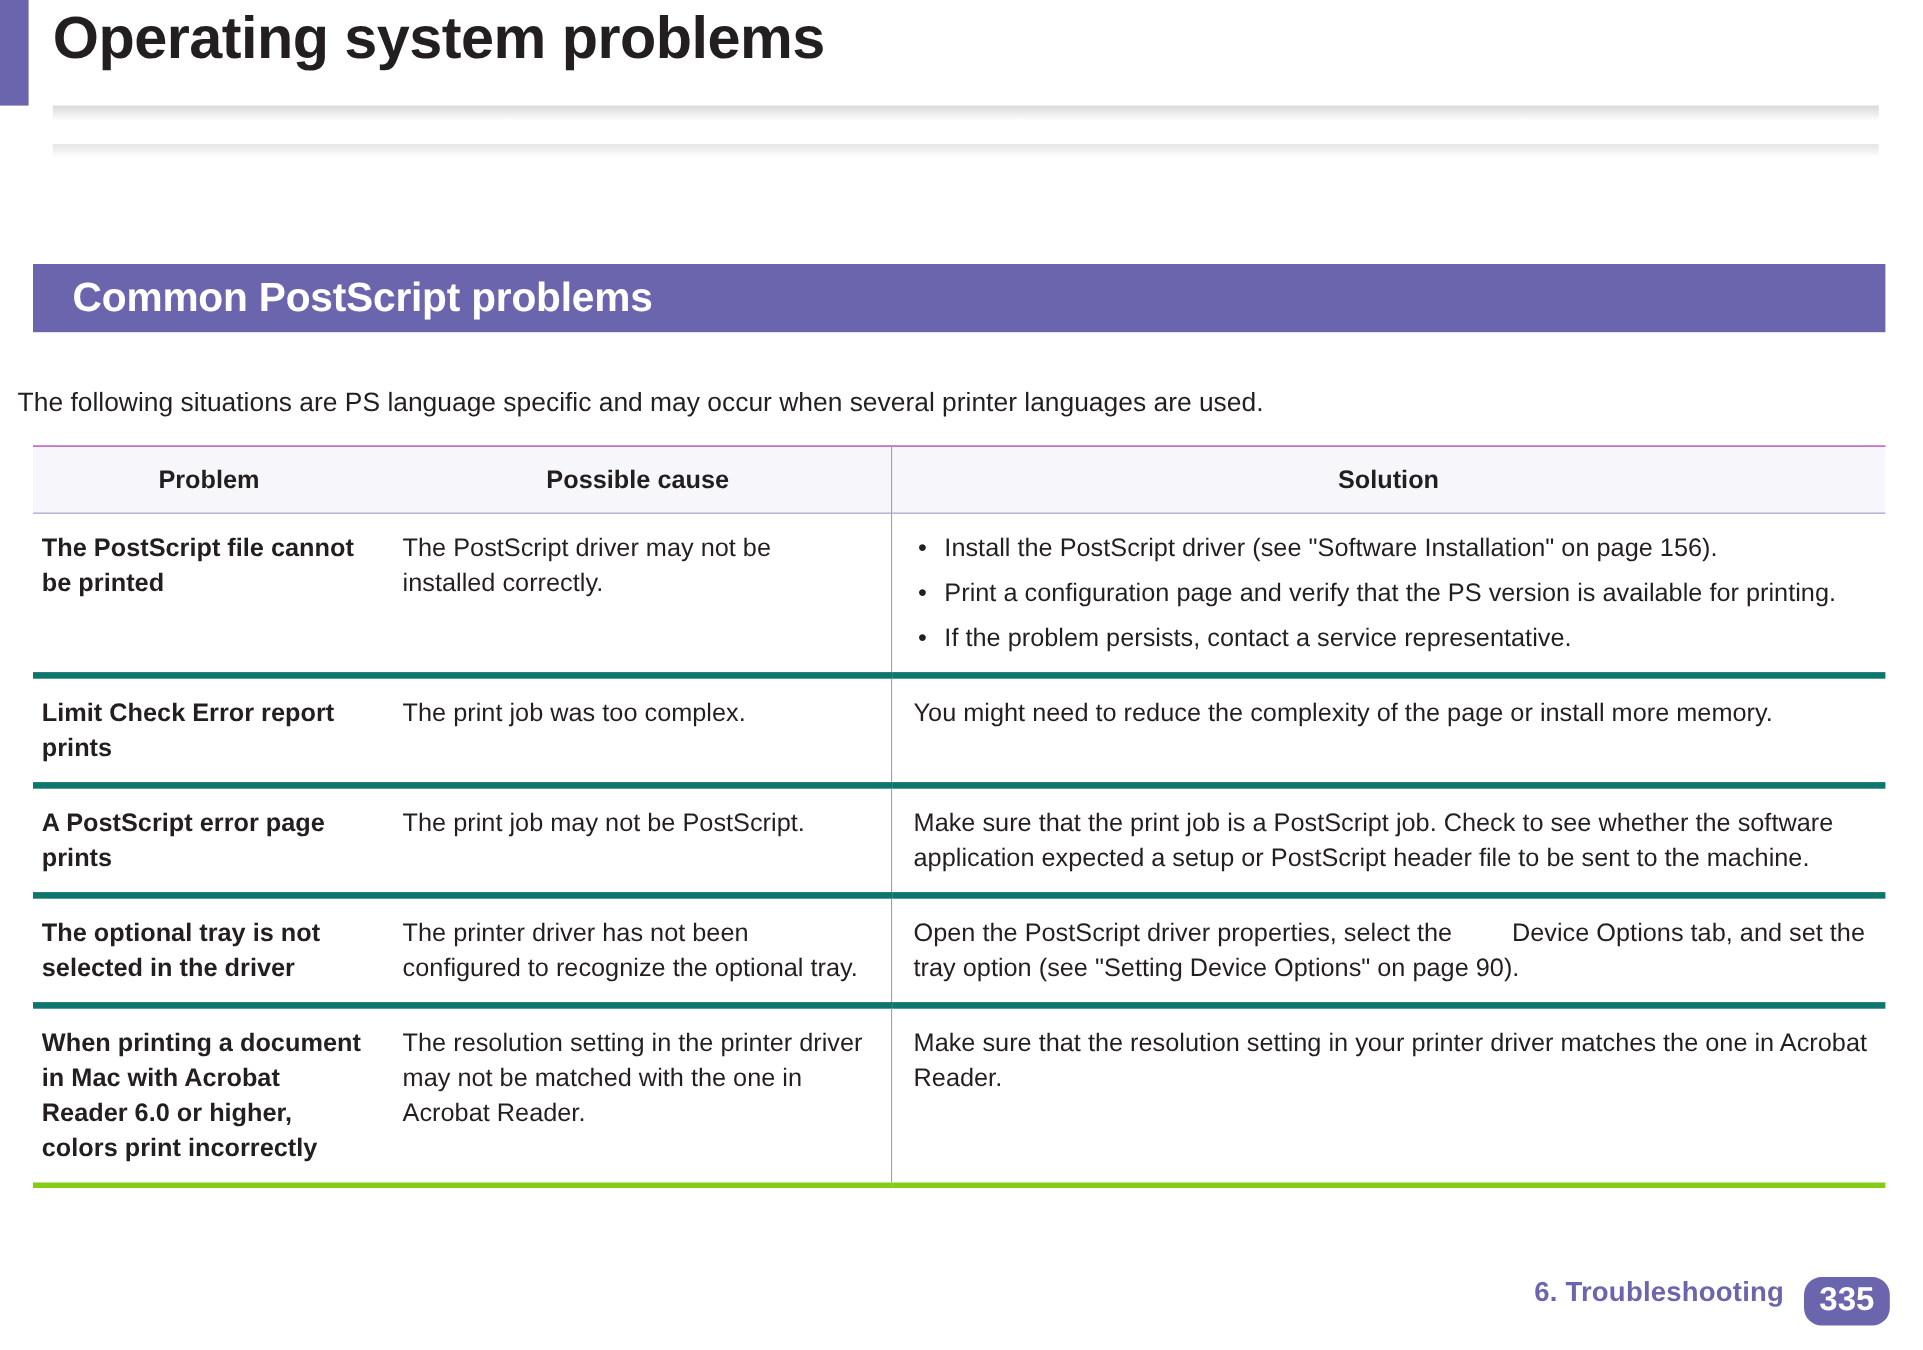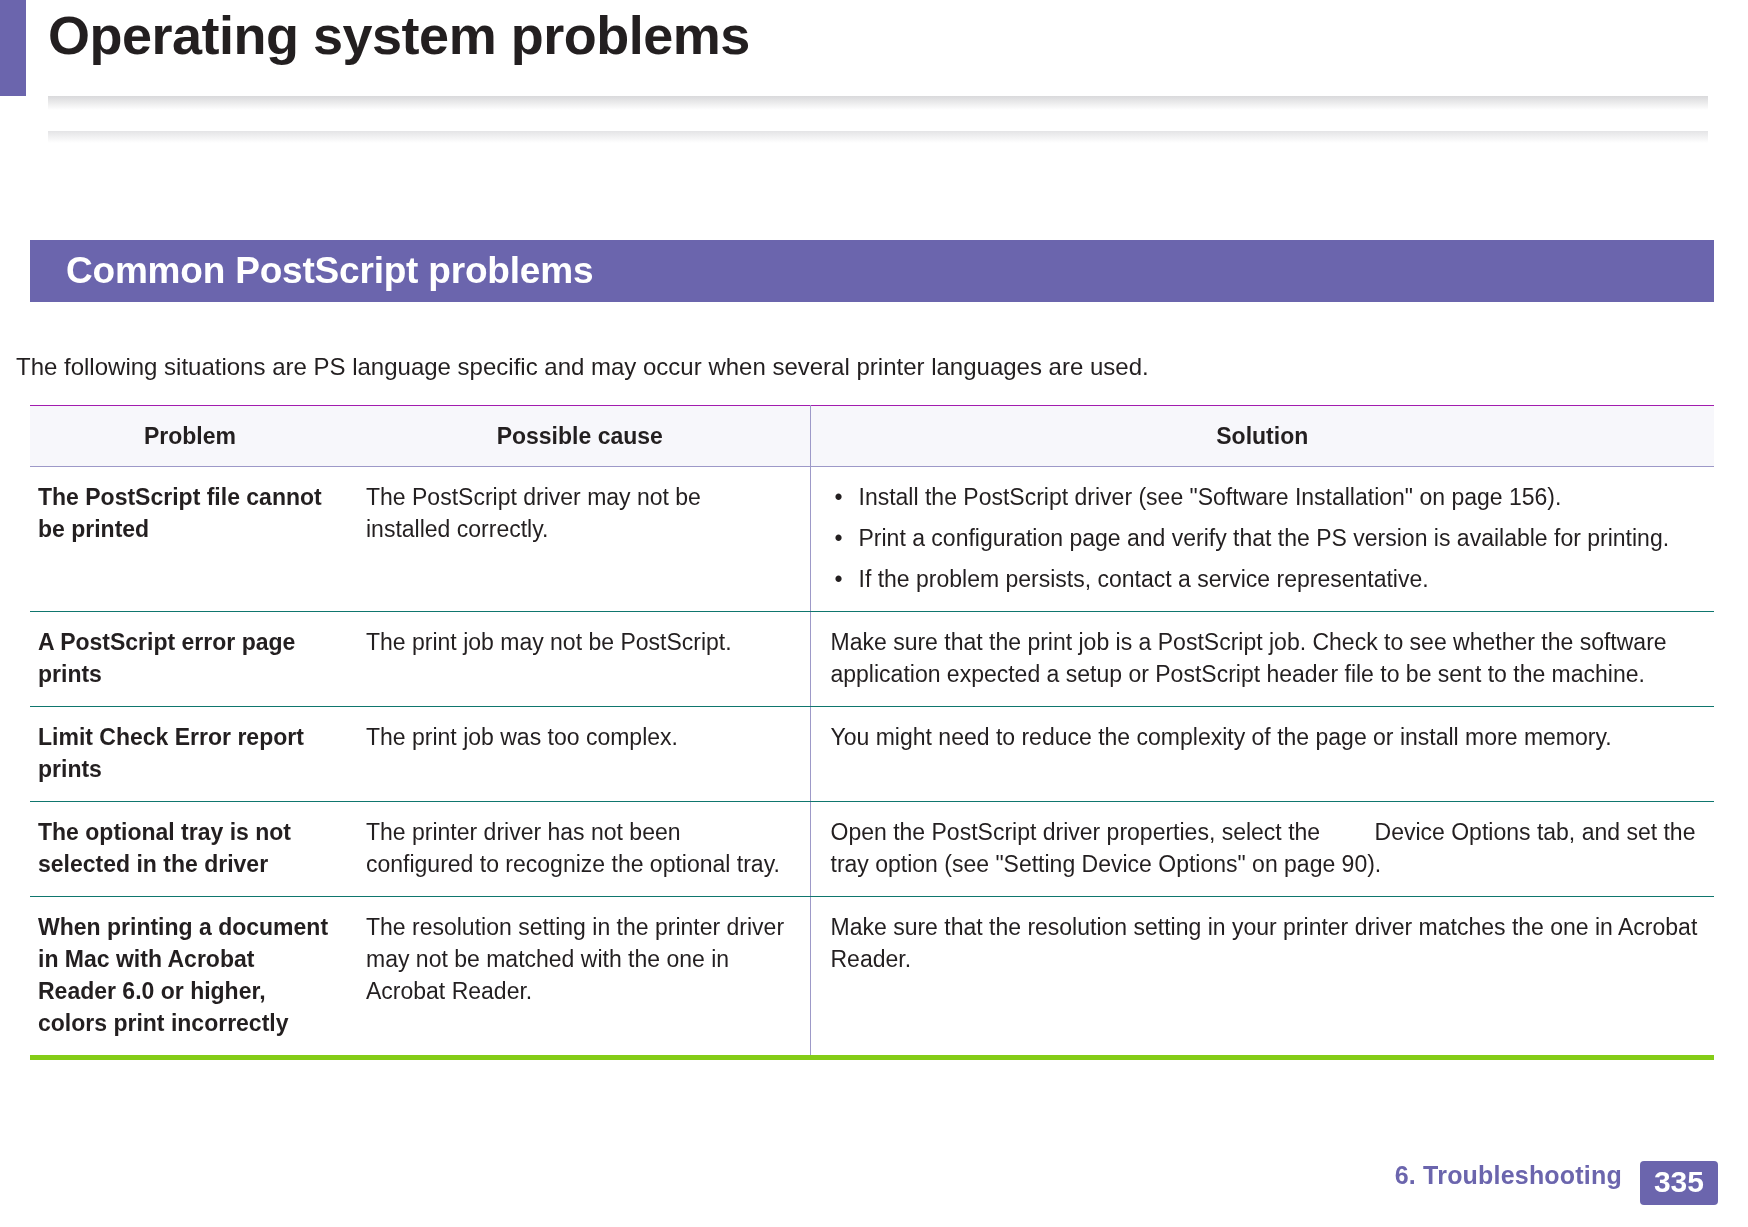--- a/index.html
+++ b/index.html
@@ -120,21 +120,21 @@
   }
   .ps-table thead th.col-cause {
     border-right: 1px solid #9d99c8;
   }
   .ps-table td {
     font-size: 23px;
     line-height: 32px;
     color: #231f20;
     vertical-align: top;
     padding: 14px 16px 16px 16px;
-    border-bottom: 1px solid #0f766e;
+    border-bottom: 6px solid #0f766e;
   }
   .ps-table td.c-problem {
     font-weight: bold;
     padding-left: 8px;
     padding-right: 14px;
   }
   .ps-table td.c-cause {
     border-right: 1px solid #9d99c8;
     padding-right: 18px;
   }
@@ -184,21 +184,21 @@
     margin-right: 18px;
     letter-spacing: 0.2px;
     white-space: nowrap;
   }
   .footer-page {
     background: #6b65ad;
     color: #ffffff;
     font-size: 30px;
     font-weight: bold;
     padding: 6px 14px 8px 14px;
-    border-radius: 4px;
+    border-radius: 16px;
     line-height: 1;
     min-width: 74px;
     text-align: center;
   }
 </style>
 </head>
 <body>
 
 <div class="title-zone">
   <div class="title-accent"></div>
@@ -244,29 +244,29 @@
           </li>
           <li>
             <span class="bullet-dot">•</span>
             <span>If the problem persists, contact a service representative.</span>
           </li>
         </ul>
       </td>
     </tr>
 
     <tr>
+      <td class="c-problem">Limit Check Error report prints</td>
+      <td class="c-cause">The print job was too complex.</td>
+      <td class="c-solution">You might need to reduce the complexity of the page or install more memory.</td>
+    </tr>
+
+    <tr>
       <td class="c-problem">A PostScript error page prints</td>
       <td class="c-cause">The print job may not be PostScript.</td>
       <td class="c-solution">Make sure that the print job is a PostScript job. Check to see whether the software application expected a setup or PostScript header file to be sent to the machine.</td>
-    </tr>
-
-    <tr>
-      <td class="c-problem">Limit Check Error report prints</td>
-      <td class="c-cause">The print job was too complex.</td>
-      <td class="c-solution">You might need to reduce the complexity of the page or install more memory.</td>
     </tr>
 
     <tr>
       <td class="c-problem">The optional tray is not selected in the driver</td>
       <td class="c-cause">The printer driver has not been configured to recognize the optional tray.</td>
       <td class="c-solution"><span>Open the PostScript driver properties, select the </span><span class="bold-inline">Device Options</span><span> tab, and set the tray option (see "Setting Device Options" on page 90).</span></td>
     </tr>
 
     <tr>
       <td class="c-problem">When printing a document in Mac with Acrobat Reader 6.0 or higher, colors print incorrectly</td>

